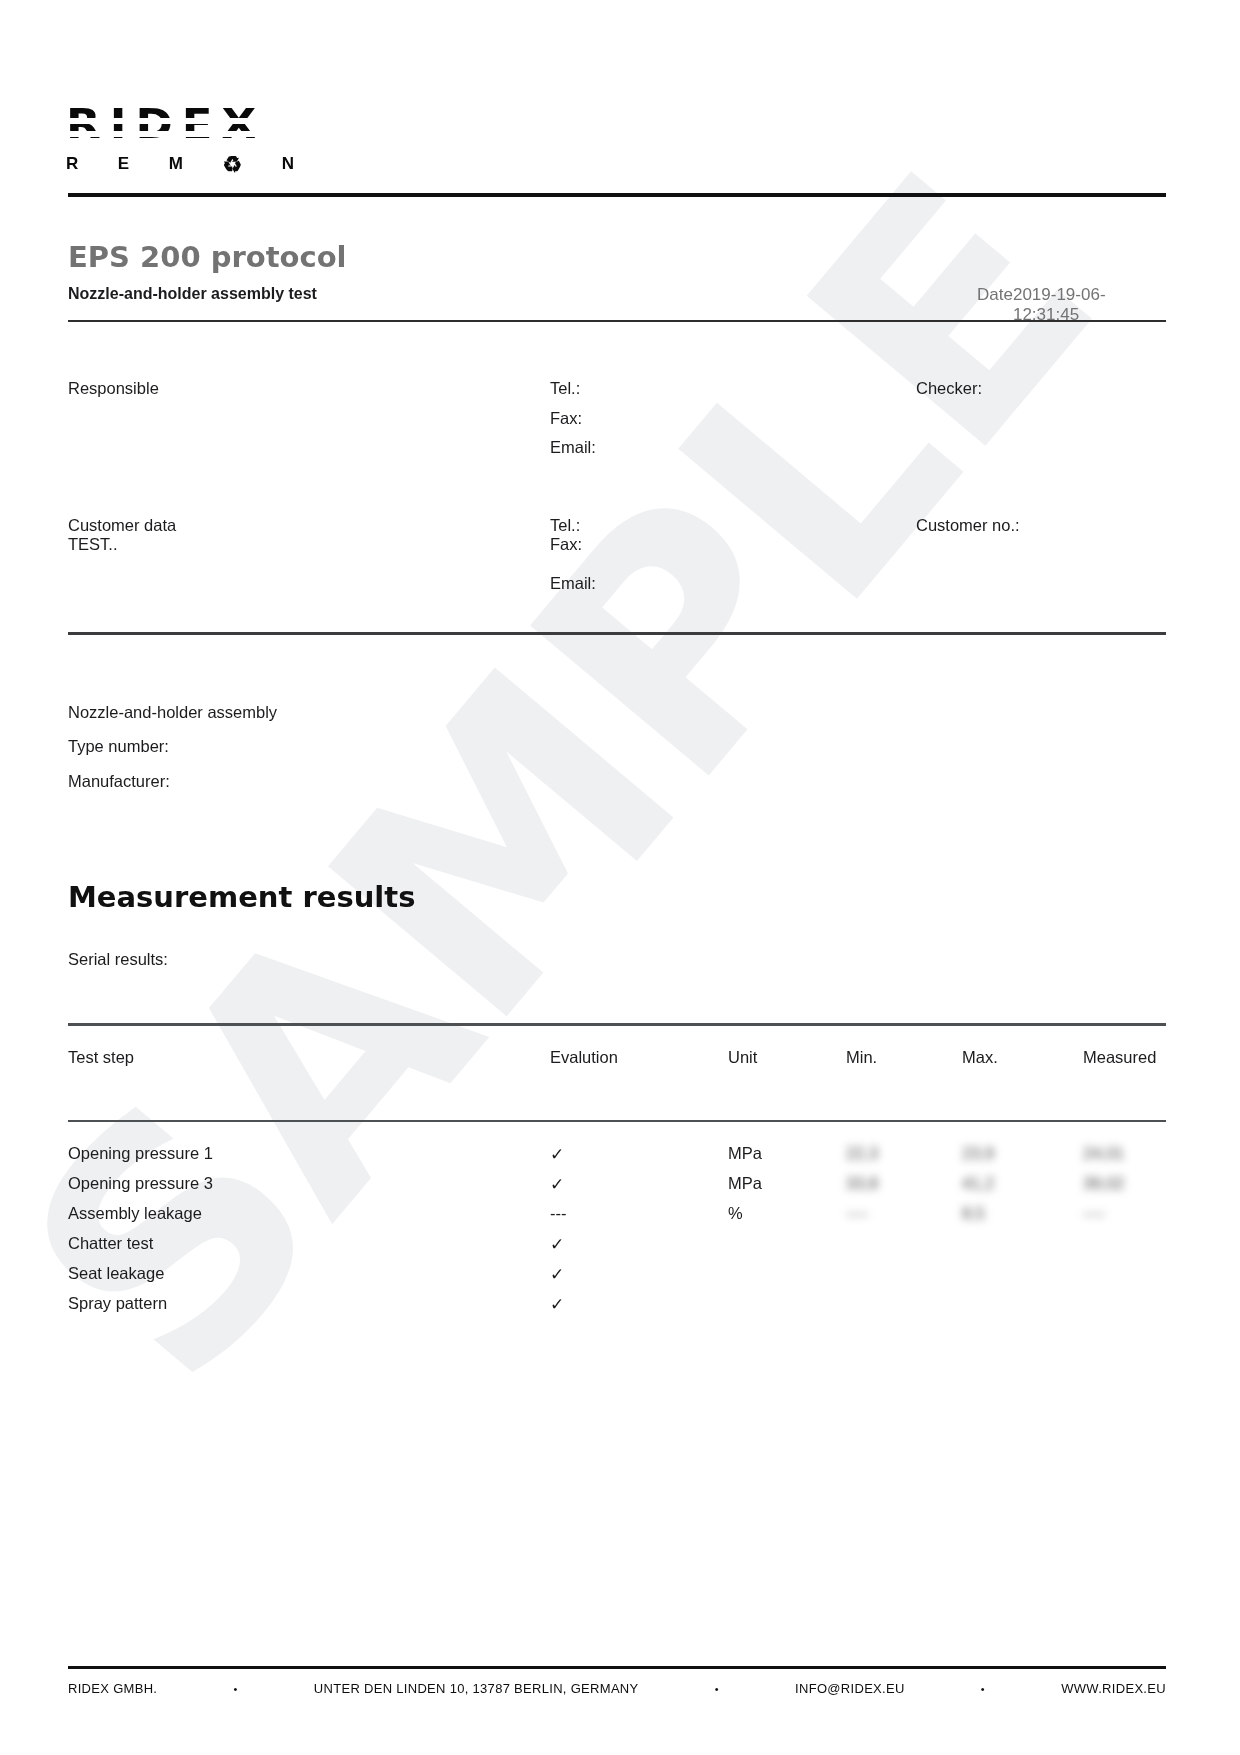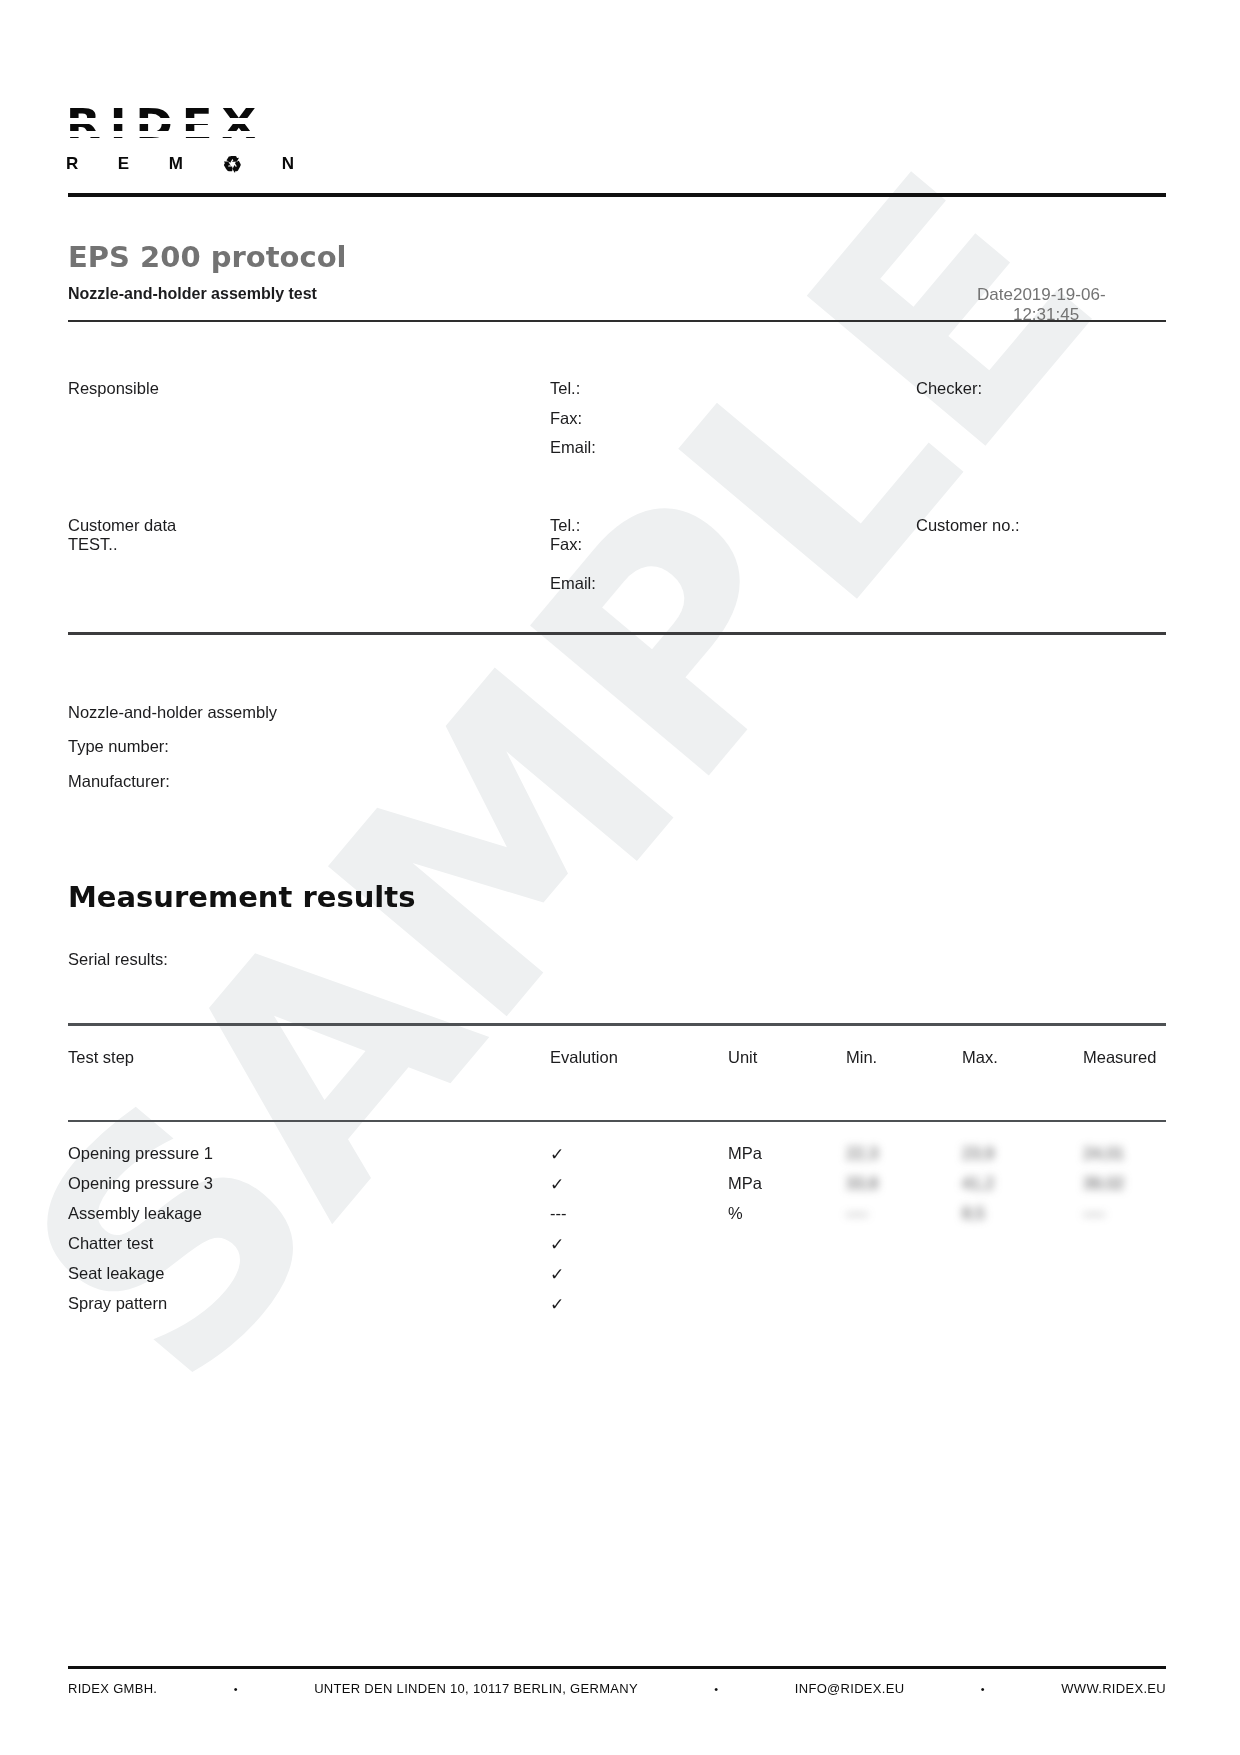--- a/index.html
+++ b/index.html
@@ -194,20 +194,20 @@
   </div>
   <div class="layer row" style="top:1294px;">
     <span class="cell c-left">Spray pattern</span>
     <span class="cell c-mid check">✓</span>
   </div>
 
   <div class="layer rule rule-footer"></div>
   <div class="layer footer-row">
     <span>RIDEX GMBH.</span>
     <span class="bullet">•</span>
-    <span>UNTER DEN LINDEN 10, 10117 BERLIN, GERMANY</span>
+    <span>UNTER DEN LINDEN 10, 13787 BERLIN, GERMANY</span>
     <span class="bullet">•</span>
     <span>INFO@RIDEX.EU</span>
     <span class="bullet">•</span>
     <span>WWW.RIDEX.EU</span>
   </div>
 
 </div>
 
 </body></html>

